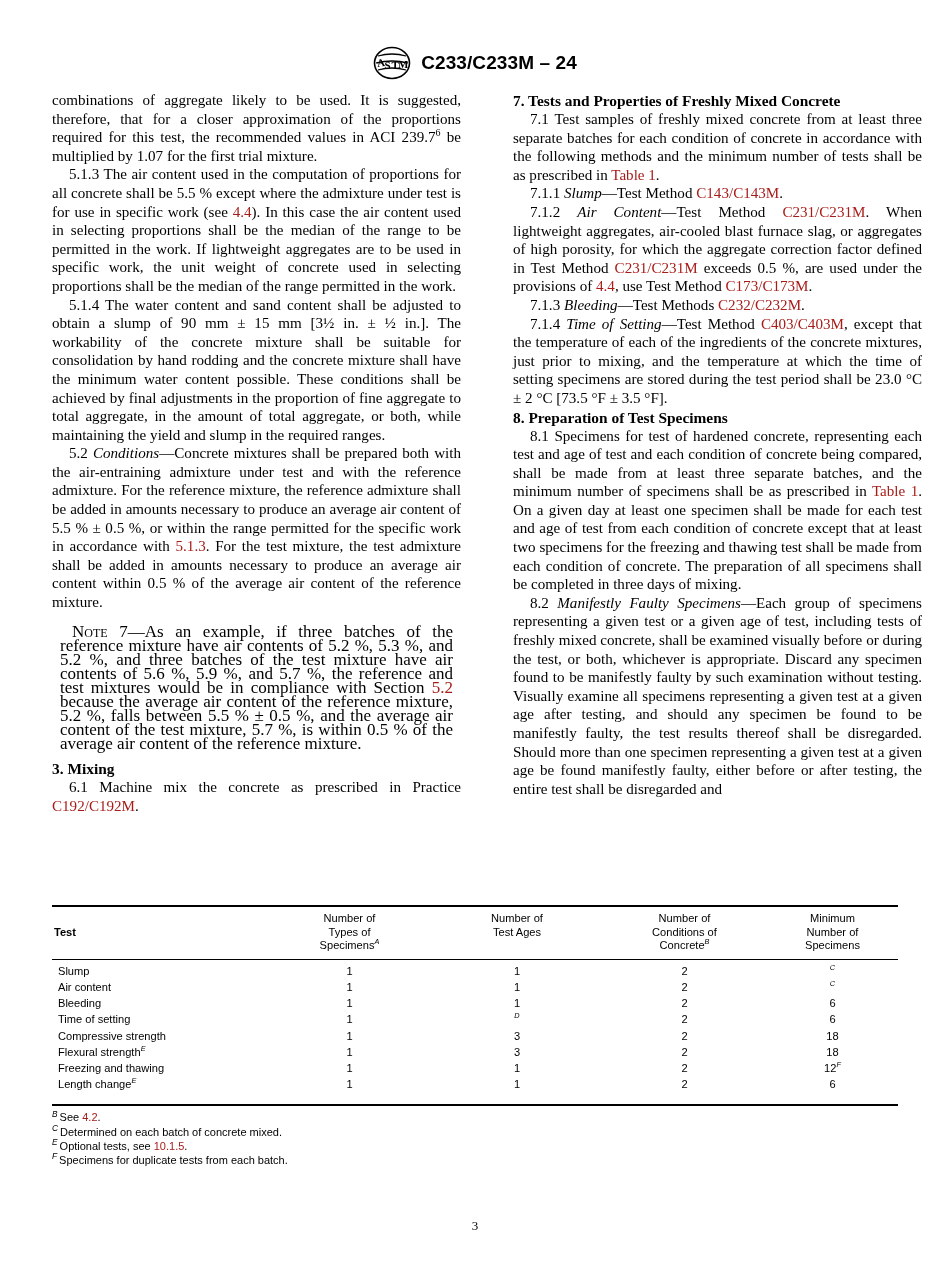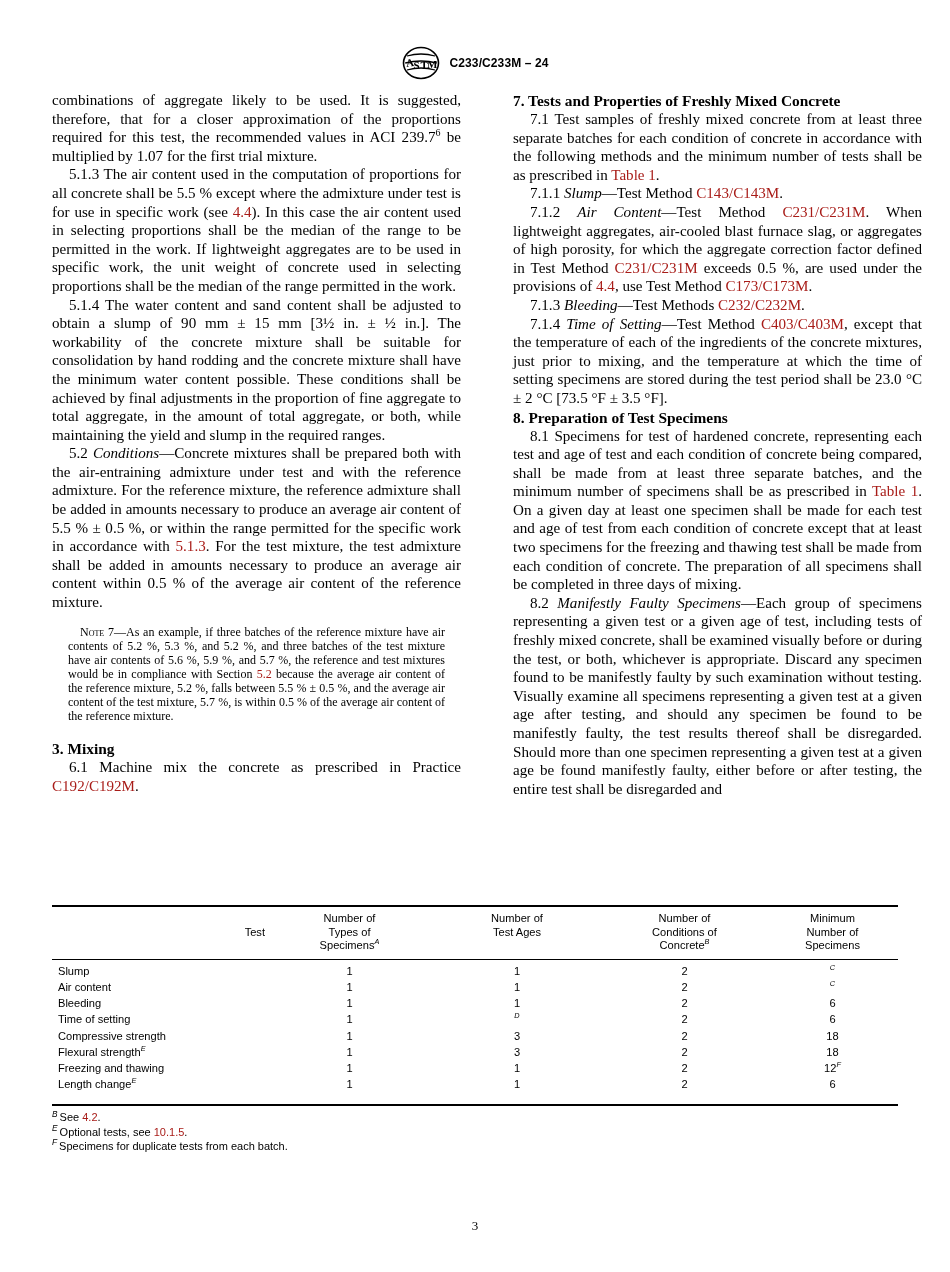--- a/index.html
+++ b/index.html
@@ -38,21 +38,21 @@
     display: inline-block;
     width: 38px;
     height: 34px;
     position: relative;
     vertical-align: middle;
   }
   .astm-logo svg { display:block; }
   .doc-designation {
     font-family: "Liberation Sans", "DejaVu Sans", sans-serif;
     font-weight: bold;
-    font-size: 12px;
+    font-size: 19px;
     letter-spacing: 0.1px;
     color: #000;
     white-space: nowrap;
   }
 
   
   .columns {
     position: absolute;
     left: 52px;
     top: 91px;
@@ -89,23 +89,23 @@
   .sp-before-sec { margin-top: 14px; }
   .sp-after-sec  { margin-top: 4px; }
   .para-gap { margin-top: 11px; }
 
   .ref { color: #a81c18; }
   .ital { font-style: italic; }
   .sups { font-size: 0.66em; vertical-align: super; line-height: 0; }
 
   
   p.note {
-    margin: 16px;
+    margin: 8px;
     margin-top: 13px;
-    font-size: 12px;
+    font-size: 17px;
     line-height: 14.1px;
     text-align: justify;
     text-indent: 12px;
   }
   .smallcaps {
     font-variant: small-caps;
   }
 
   
   .table-wrap {
@@ -130,21 +130,21 @@
     color: #000;
   }
   table.t1 thead th {
     font-weight: normal;
     padding: 5px 2px 6px 2px;
     vertical-align: top;
     line-height: 13.6px;
     text-align: center;
   }
   table.t1 thead tr.hdr th { border-top: 2.2px solid #000; border-bottom: 0.9px solid #000; }
-  table.t1 thead tr.hdr th.first { text-align: right; vertical-align: middle; }
+  table.t1 thead tr.hdr th.first { text-align: left; vertical-align: middle; font-weight: bold; }
   table.t1 tbody td {
     padding: 1px 2px;
     line-height: 14.2px;
     text-align: center;
     vertical-align: top;
   }
   table.t1 tbody td.lbl { text-align: left; padding-left: 6px; }
   table.t1 tbody tr:first-child td { padding-top: 4px; }
   table.t1 tbody tr:last-child td { padding-bottom: 13px; }
   .tbl-bottom-rule {
@@ -325,20 +325,21 @@
             <td>2</td>
             <td>6</td>
           </tr>
         </tbody>
     </table>
 
     <div class="tbl-bottom-rule"></div>
 
     <div class="footnotes">
         <div><span class="fn-mark">B</span><span>See </span><span class="ref">4.2</span><span>.</span></div>
+        <div><span class="fn-mark">C</span><span>Determined on each batch of concrete mixed.</span></div>
         <div><span class="fn-mark">E</span><span>Optional tests, see </span><span class="ref">10.1.5</span><span>.</span></div>
         <div><span class="fn-mark">F</span><span>Specimens for duplicate tests from each batch.</span></div>
       </div>
   </div>
 
   <div class="page-number">3</div>
 
 </div>
 
 </body></html>

